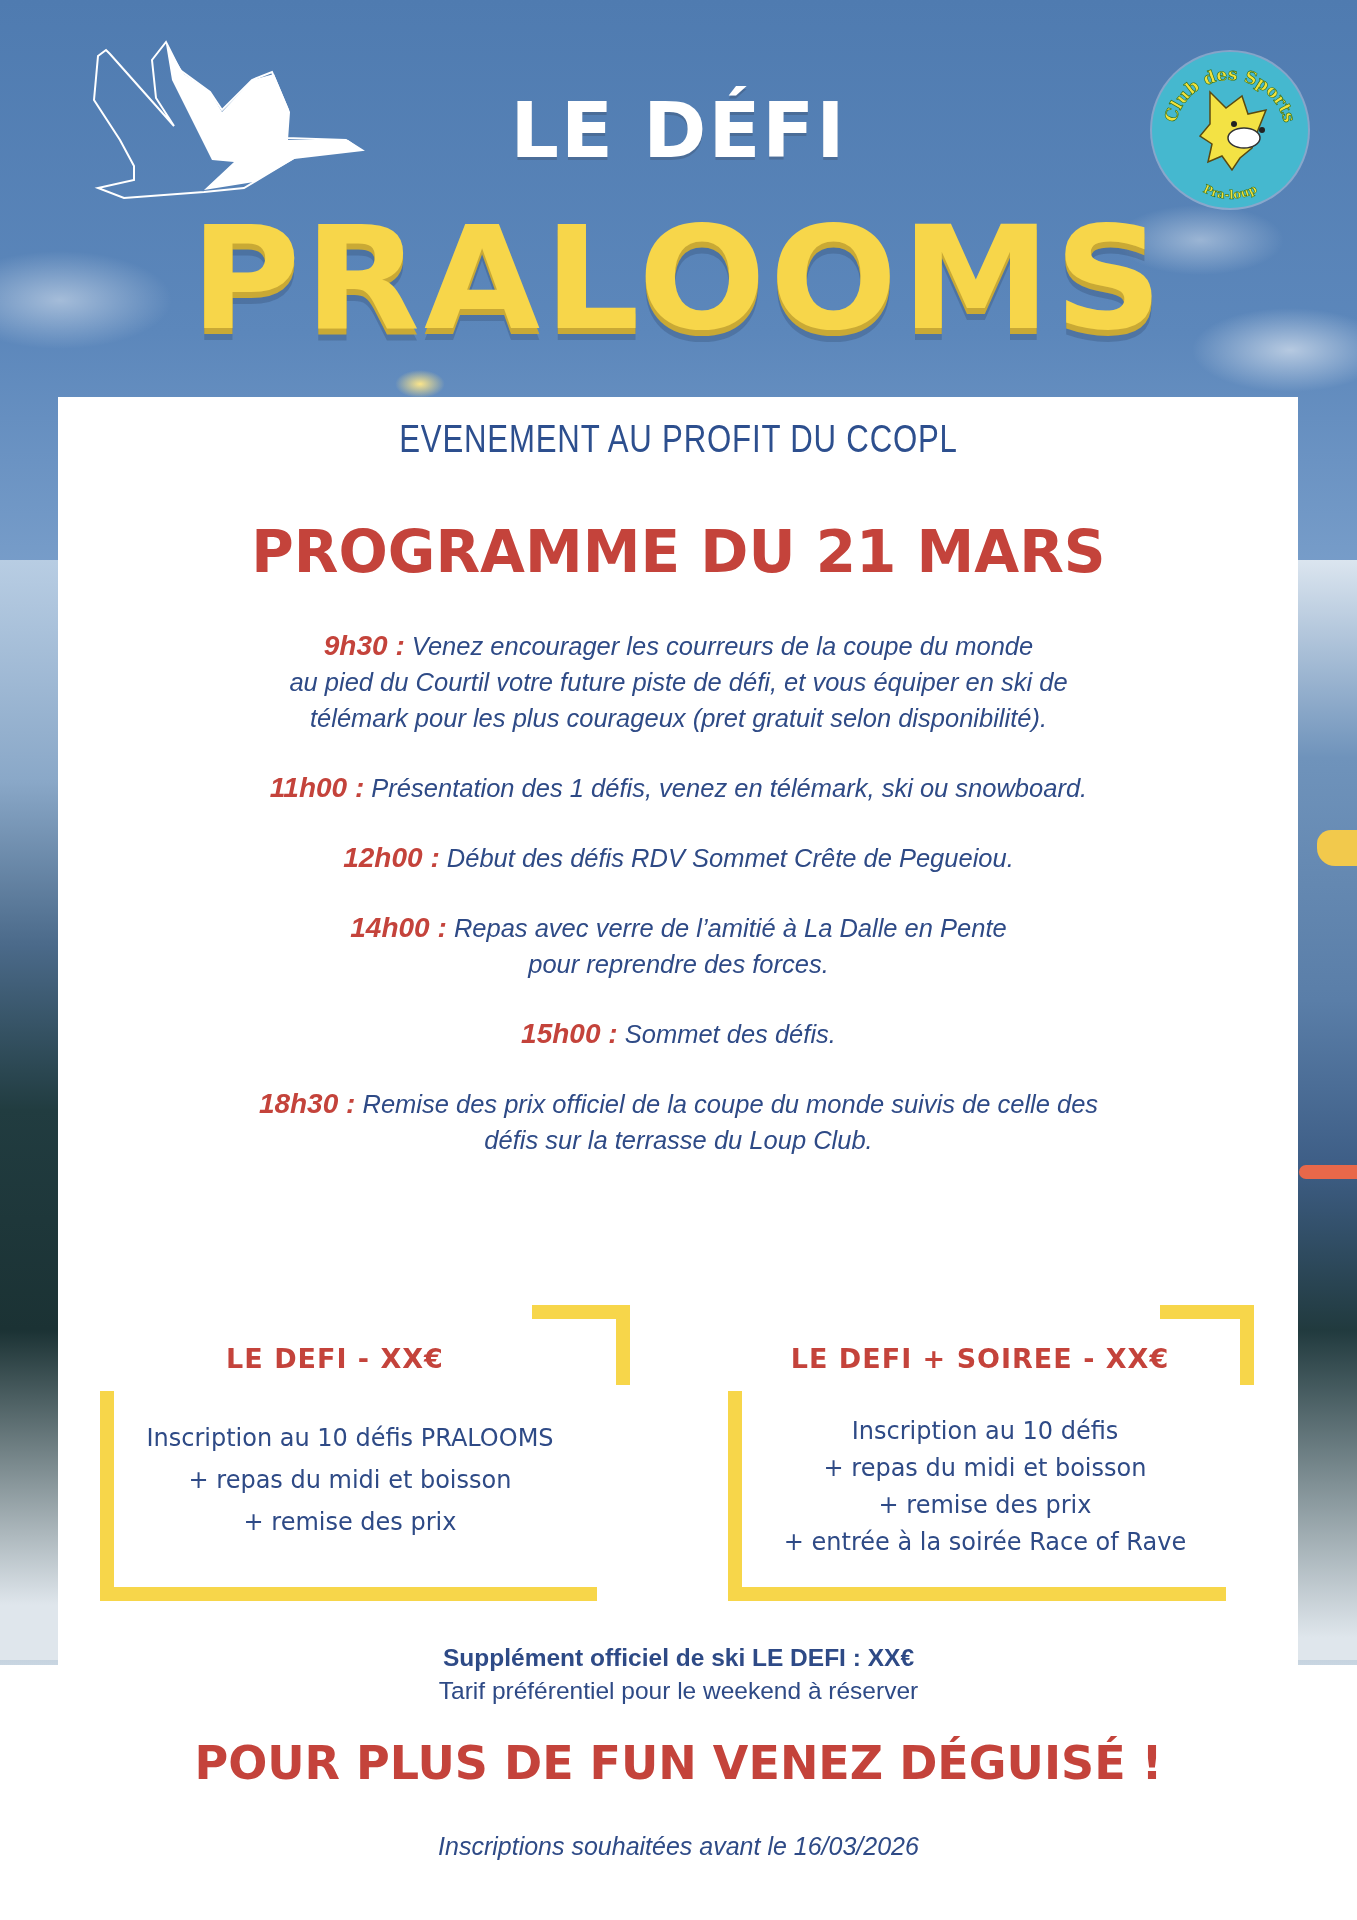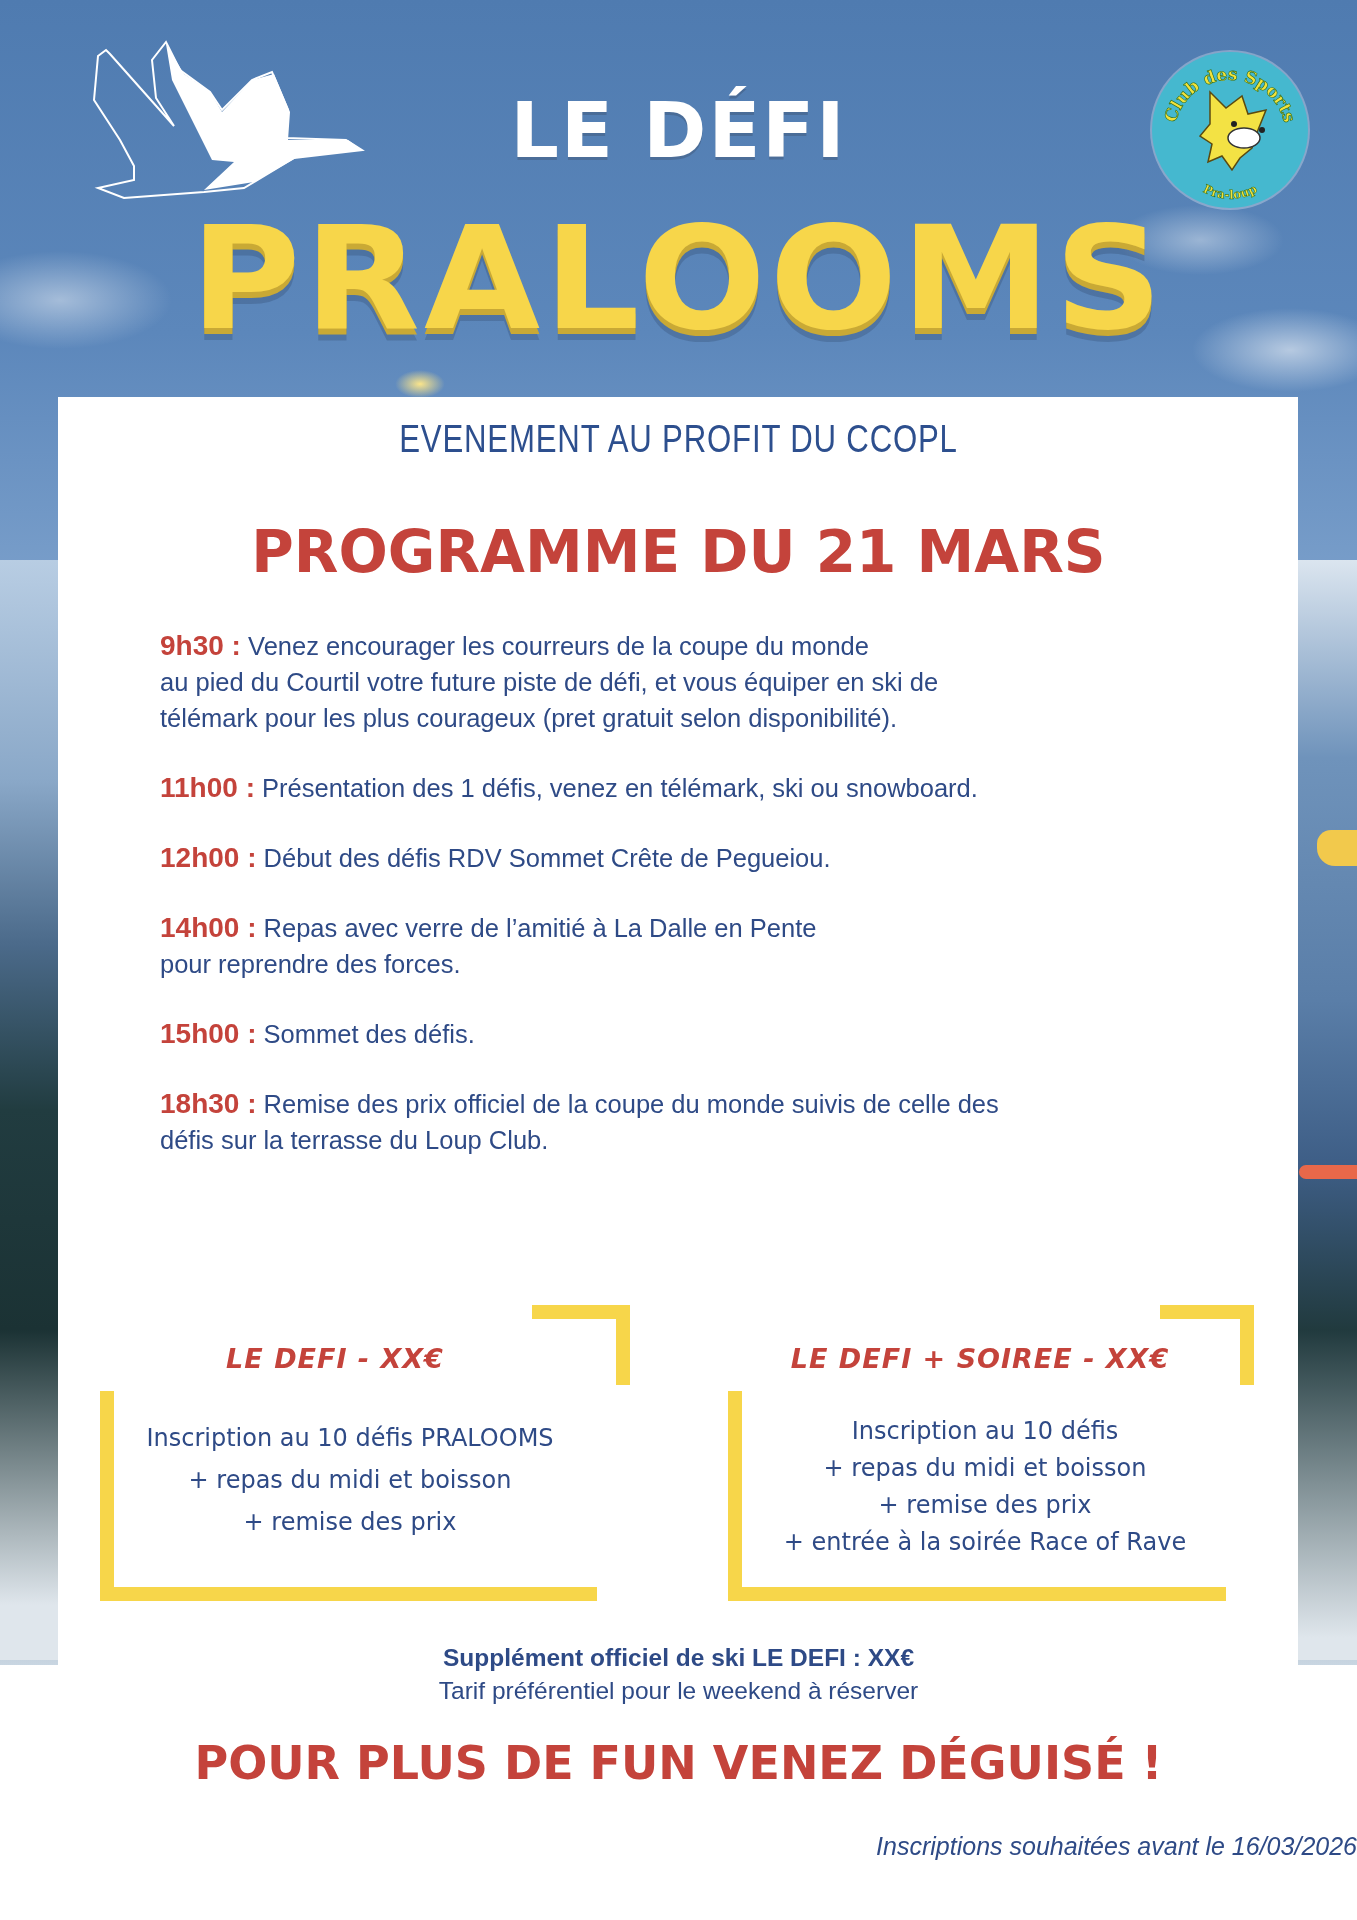--- a/index.html
+++ b/index.html
@@ -68,21 +68,21 @@
     font-size: 38px; color: #2d4f8e; letter-spacing: 1px;
     transform: scaleX(0.82); transform-origin: center;
   }
   .programme-title {
     position: absolute; left: 0; width: 1357px; top: 518px; text-align: center;
     font-family: "DejaVu Sans", sans-serif; font-weight: bold;
     font-size: 58px; color: #c4433b; letter-spacing: 0px;
   }
   .schedule {
     position: absolute; left: 160px; width: 1037px; top: 628px;
-    color: #2e4a86; font-size: 25.5px; line-height: 36px;
+    text-align: center; color: #2e4a86; font-size: 25.5px; line-height: 36px; font-style: italic;
   }
   .slot { margin: 0 0 34px 0; }
   .slot .time { color: #c4433b; font-weight: bold; font-size: 28px; }
   .price-box {
     position: absolute; width: 480px; height: 230px;
   }
   .price-box .frame-bl {
     position: absolute; left: 0; bottom: 0; width: 14px; height: 200px;
     background: #f7d64a;
   }
@@ -94,38 +94,38 @@
     position: absolute; right: 0; top: 0; width: 14px; height: 80px;
     background: #f7d64a;
   }
   .price-box .frame-top {
     position: absolute; right: 0; top: 0; height: 14px;
     background: #f7d64a;
   }
   .price-title {
     position: absolute; left: 0; right: 0; text-align: center;
     color: #c4433b; font-family: "DejaVu Sans", sans-serif; font-weight: bold;
-    font-size: 27px; letter-spacing: 1px; font-style: italic;
+    font-size: 27px; letter-spacing: 1px;
   }
   .price-lines {
     position: absolute; left: 0; right: 0; text-align: center;
     color: #2e4a86; font-family: "DejaVu Sans", sans-serif; font-size: 24px;
   }
   .supplement {
     position: absolute; left: 0; width: 1357px; top: 1641px; text-align: center;
     color: #2e4a86; font-size: 24.5px; line-height: 33px;
   }
   .supplement .bold { font-weight: bold; }
   .fun {
     position: absolute; left: 0; width: 1357px; top: 1736px; text-align: center;
     color: #c4433b; font-family: "DejaVu Sans", sans-serif; font-weight: bold;
     font-size: 46px;
   }
   .deadline {
-    position: absolute; left: 0; width: 1357px; top: 1832px; text-align: right;
+    position: absolute; left: 0; width: 1357px; top: 1832px; text-align: center;
     color: #2e4a86; font-style: italic; font-size: 25px;
   }
 </style>
 </head>
 <body>
 
 <div class="bg"></div>
 <div class="mountain-left"></div>
 <div class="mountain-right"></div>
 <div class="glove"></div>

